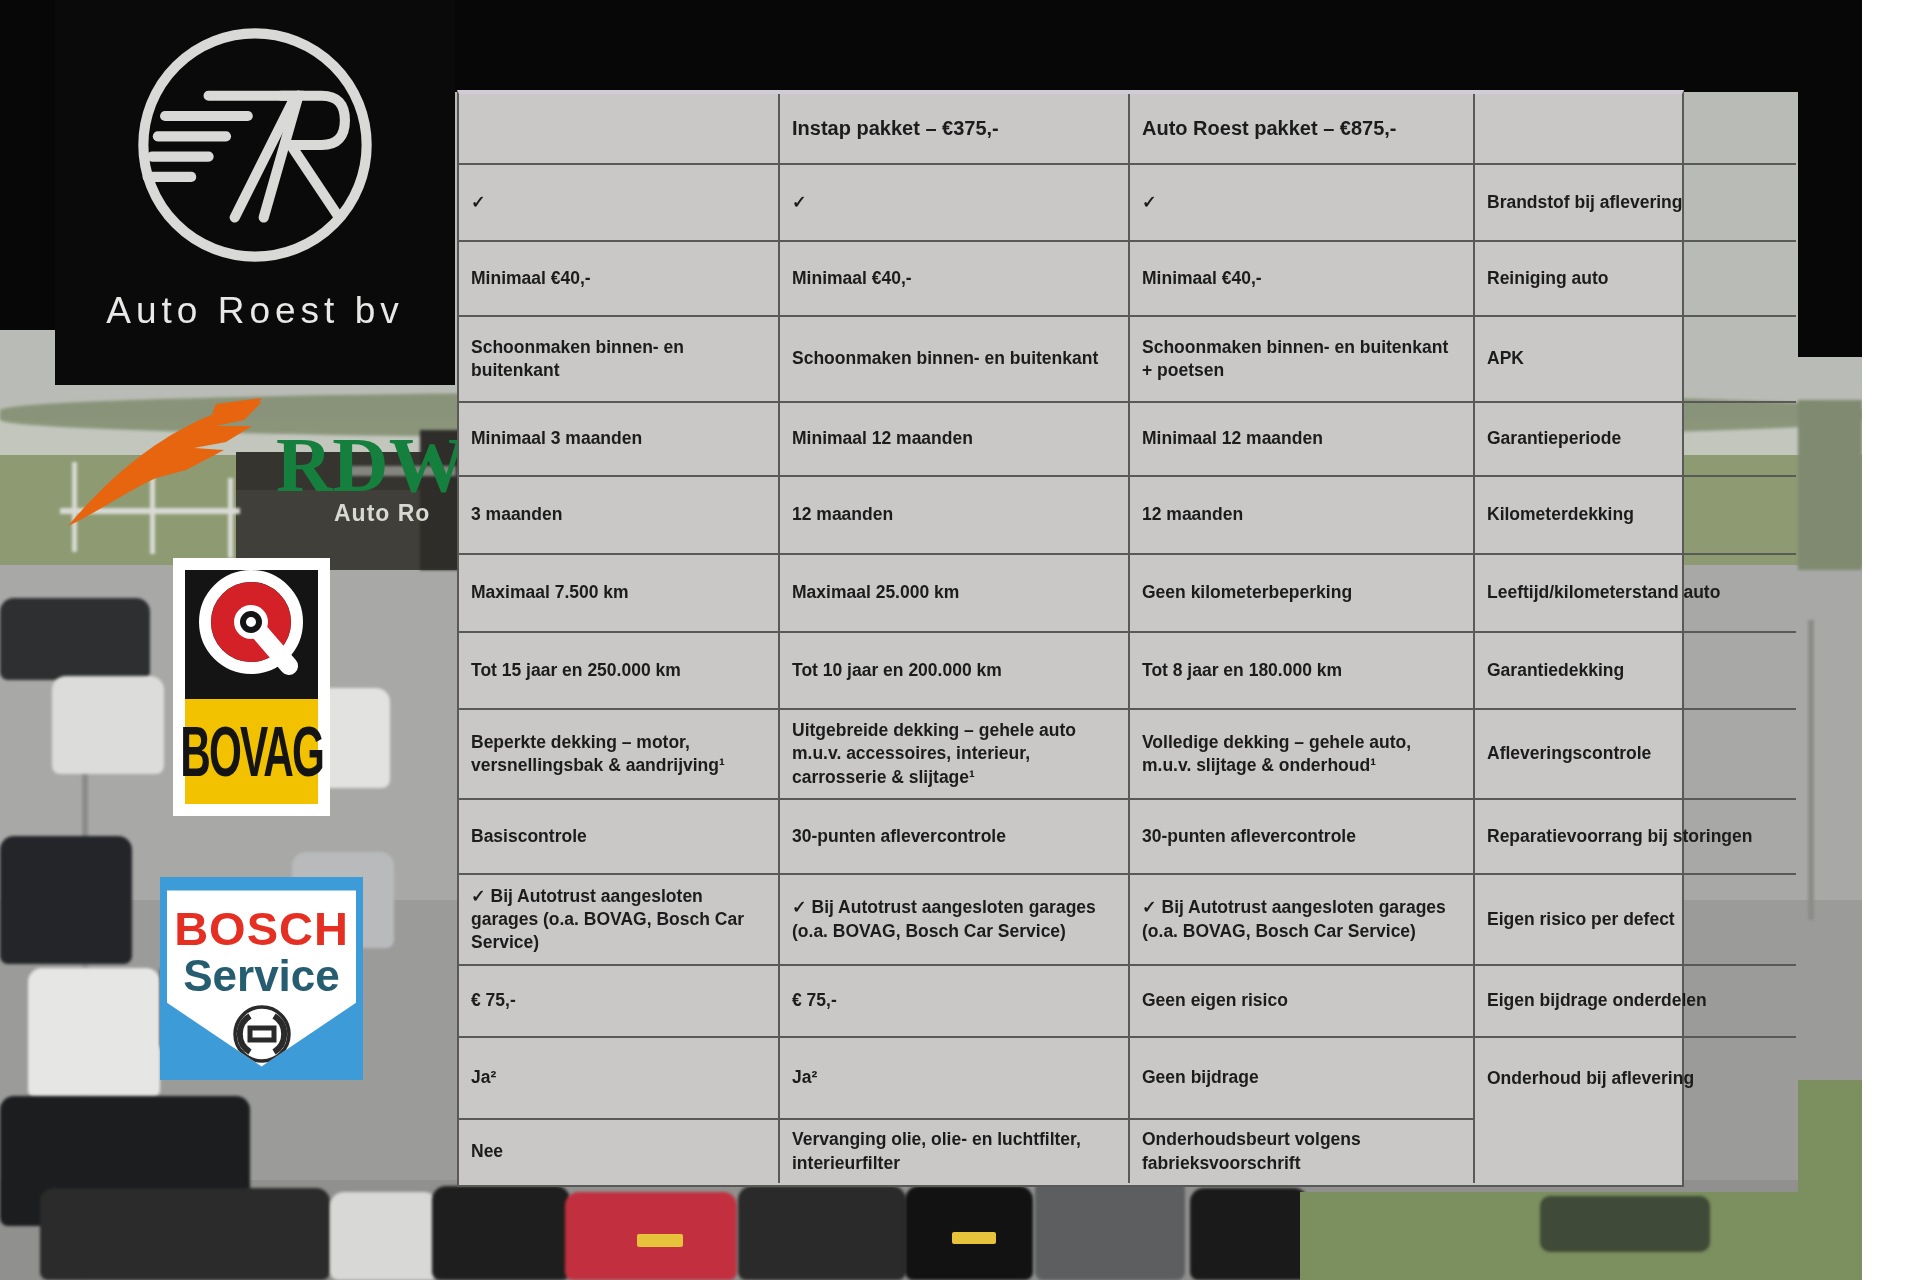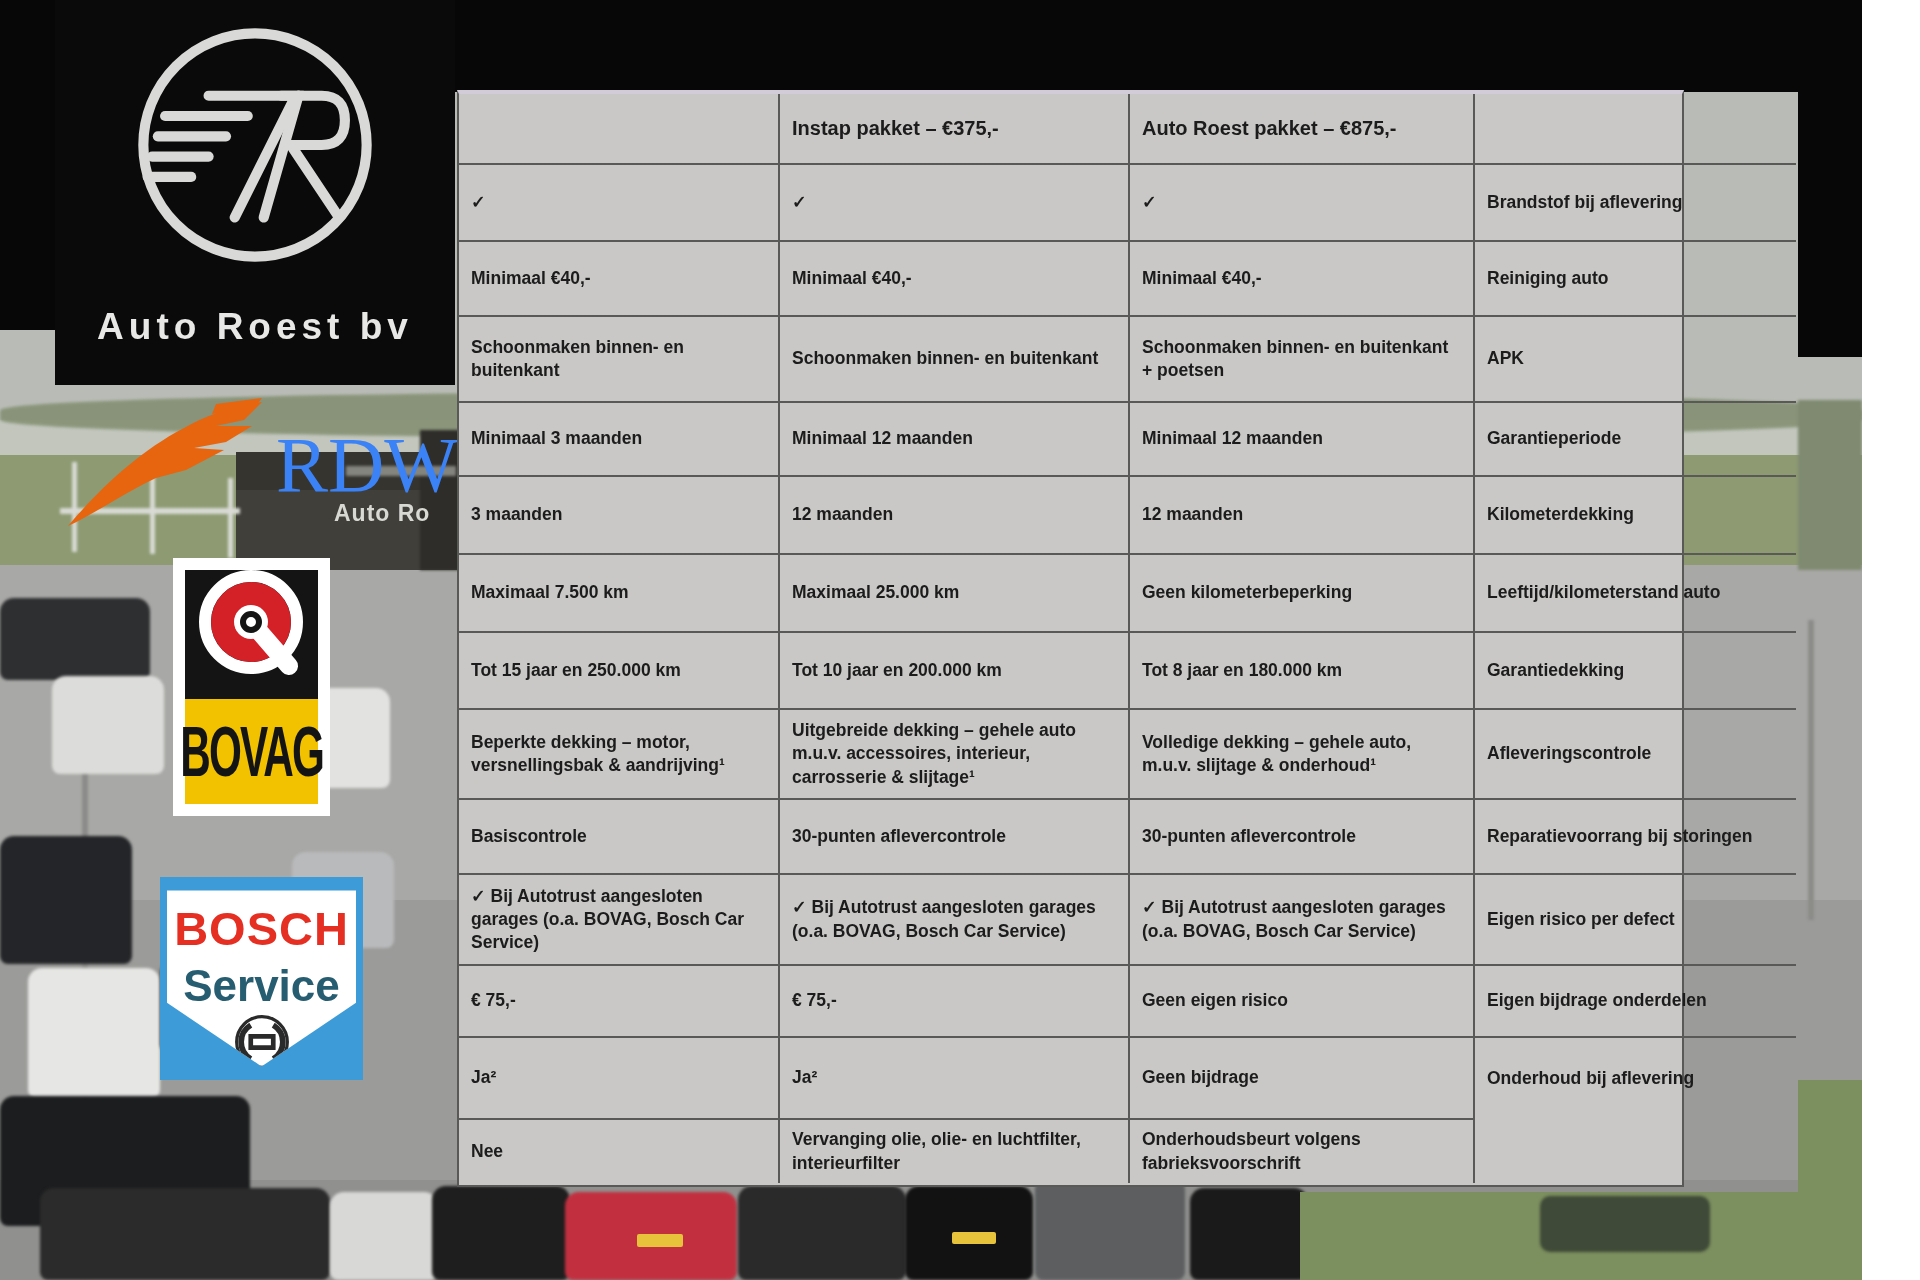--- a/index.html
+++ b/index.html
@@ -25,56 +25,56 @@
   .plate{position:absolute;background:#e7c33c;border-radius:2px;filter:blur(.4px);}
   .grass{position:absolute;background:#7c8f5e;}
   .whitestrip{position:absolute;left:1862px;top:0;width:58px;height:1280px;background:#ffffff;}
 
   
   .black-band{position:absolute;left:0;top:0;width:1862px;height:92px;background:#070707;}
   .black-right{position:absolute;left:1798px;top:0;width:64px;height:357px;background:#070707;}
   .black-left{position:absolute;left:0;top:0;width:60px;height:330px;background:#070707;}
   .logo-box{position:absolute;left:55px;top:0;width:400px;height:385px;background:#0a0a0a;
             display:flex;flex-direction:column;align-items:center;}
-  .dealer-name{color:#e8e8e6;font-size:37px;font-weight:700;letter-spacing:5px;margin-top:16px;}
+  .dealer-name{color:#e8e8e6;font-size:37px;font-weight:400;letter-spacing:5px;margin-top:0;}
 
   
   .pkg-table{position:absolute;left:457px;top:90px;width:1227px;height:1097px;
              background:#c9c8c6;border:2px solid #595957;border-top:4px solid #d2ccd8;
              box-sizing:border-box;display:grid;
              grid-template-columns:321px 350px 345px 321px;
              grid-template-rows:71px 77px 75px 86px 74px 78px 78px 77px 90px 75px 91px 72px 82px 63px;}
   .cell{box-sizing:border-box;border-right:2px solid #595957;border-bottom:2px solid #595957;
         padding:8px 12px;display:flex;align-items:center;
         color:#1c1c1c;font-weight:700;font-size:17.5px;line-height:1.32;}
   .cell:nth-child(4n){border-right:none;}
   .cell:nth-last-child(-n+4){border-bottom:none;}
   .hcell{font-size:20px;}
 
   
   .rdw{position:absolute;left:66px;top:398px;width:370px;height:145px;}
-  .rdw-text{position:absolute;left:210px;top:28px;color:#3b82f6;
-            font-family:"Liberation Serif",serif;font-weight:400;font-size:78px;line-height:1;}
+  .rdw-text{position:absolute;left:210px;top:28px;color:#15803d;
+            font-family:"Liberation Serif",serif;font-weight:700;font-size:78px;line-height:1;}
 
   
   .bovag{position:absolute;left:173px;top:558px;width:157px;height:258px;background:#ffffff;
          padding:12px;box-sizing:border-box;display:flex;flex-direction:column;}
   .bovag-top{flex:1.22;background:#141414;position:relative;overflow:hidden;}
   .bovag-bottom{flex:1;background:var(--bovag-yellow,#f2c200);display:flex;align-items:center;justify-content:center;}
   .bovag-word{color:#141414;font-weight:700;font-size:46px;letter-spacing:-2px;
               transform:scaleY(1.55) scaleX(.92);}
 
   
   .bosch{position:absolute;left:160px;top:877px;width:203px;height:203px;
          background:var(--bosch-blue,#3d9bd7);}
   .bosch-shield{position:absolute;left:7px;top:8px;width:189px;height:187px;background:#ffffff;
                 clip-path:polygon(0 3%,100% 3%,100% 63%,50% 97%,0 63%);
                 display:flex;flex-direction:column;align-items:center;}
   .bosch-word{color:var(--bosch-red,#e52f23);font-weight:700;font-size:47px;letter-spacing:1px;margin-top:20px;line-height:1;}
-  .service-word{color:#275d70;font-weight:700;font-size:44px;line-height:1;margin-top:12px;}
+  .service-word{color:#275d70;font-weight:700;font-size:44px;line-height:1;margin-top:2px;}
 </style>
 </head>
 <body>
 
 <div class="stage">
 
   <div class="photo">
     <div class="ph treeline"></div>
     <div class="ph building"></div>
     <div class="ph building2"></div>

